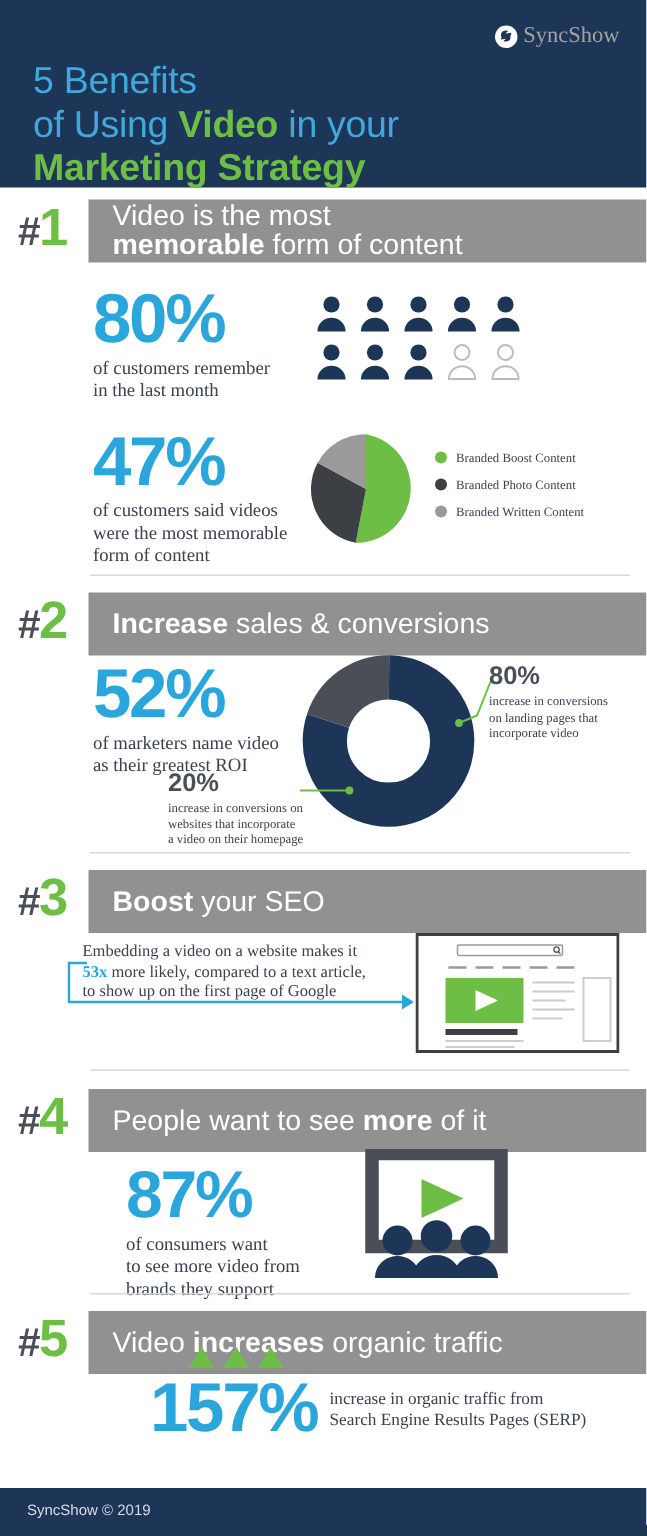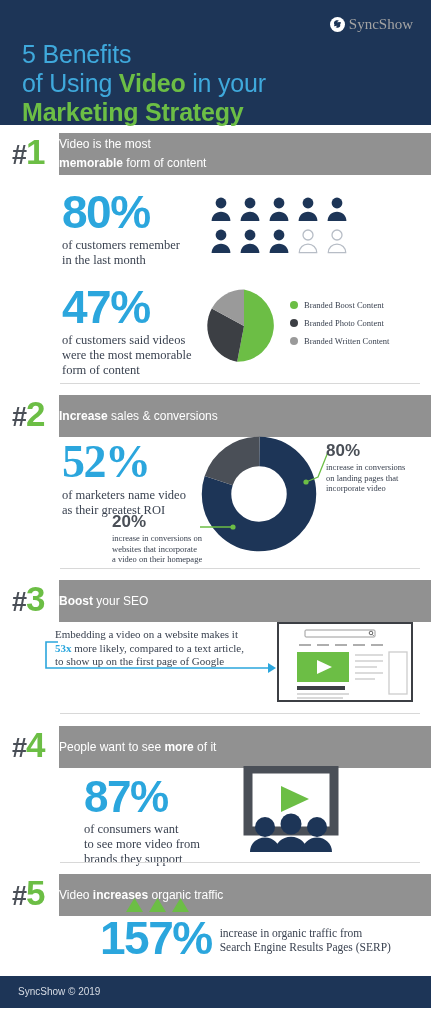--- a/index.html
+++ b/index.html
@@ -50,22 +50,22 @@
     font-size:35px;font-weight:800;line-height:42px;
     color:#6cbe45;letter-spacing:-2px;z-index:3;
   }
   .sec-num .hash{color:#4a4f57;font-size:27px;letter-spacing:-1px;}
   .sec-bar{
     position:absolute;left:59px;top:0;right:0;height:42px;
     background:#919191;
     display:flex;align-items:center;
   }
   .sec-bar-text{
-    color:#ffffff;font-size:12px;line-height:19px;
-    font-weight:400;
+    color:#ffffff;font-size:19px;line-height:19px;
+    padding-left:16px;font-weight:400;
   }
   .sec-bar-text b{font-weight:700;}
   .sec-bar-text .two-line{display:block;}
 
   
   .bignum{
     font-size:44px;font-weight:800;color:#2ba6dd;
     line-height:44px;letter-spacing:-1.5px;
   }
   .serif{
@@ -91,21 +91,21 @@
   .legend{position:absolute;left:290px;top:300px;}
   .legend-row{display:flex;align-items:center;margin-bottom:8px;}
   .legend-dot{width:8px;height:8px;border-radius:50%;margin-right:6px;flex:none;}
   .legend-label{
     font-family:"Liberation Serif", serif;
     font-size:8.5px;color:#3a4250;line-height:10px;white-space:nowrap;
   }
 
   
   .s2-52{position:absolute;left:62px;top:440px;}
-  .s2-52 .bignum{font-size:46px;font-family:Liberation Serif, serif;}
+  .s2-52 .bignum{font-size:46px;}
   .s2-52 .serif{margin-top:4px;width:160px;}
   .donut-wrap{position:absolute;left:200px;top:435px;}
   .cal-80{position:absolute;left:326px;top:442px;width:100px;}
   .cal-80 .cal-num{font-size:17px;font-weight:800;color:#4a4f57;line-height:18px;}
   .cal-80 .serif{font-size:8.5px;line-height:10.5px;margin-top:2px;}
   .cal-20{position:absolute;left:112px;top:513px;width:135px;text-align:left;}
   .cal-20 .cal-num{font-size:17px;font-weight:800;color:#4a4f57;line-height:18px;}
   .cal-20 .serif{font-size:8.5px;line-height:10.5px;margin-top:2px;}
 
   
@@ -125,21 +125,21 @@
   
   .s5-wrap{position:absolute;left:100px;top:915px;display:flex;align-items:flex-end;}
   .s5-num{position:relative;}
   .tris{position:absolute;left:26px;top:-17px;display:flex;gap:6px;}
   .s5-157{font-size:46px;font-weight:800;color:#2ba6dd;line-height:46px;letter-spacing:-1.5px;}
   .s5-side{margin-left:8px;padding-bottom:7px;}
   .s5-side .serif{font-size:11.5px;line-height:13.5px;}
 
   
   .footer{
-    position:absolute;left:0;bottom:16px;width:431px;height:32px;
+    position:absolute;left:0;bottom:0;width:431px;height:32px;
     background:#1d3557;
   }
   .footer-text{
     position:absolute;left:18px;top:10px;
     color:#d7dce4;font-size:10px;line-height:12px;
   }
   .divider{
     position:absolute;left:60px;width:360px;height:1px;background:#d8d8d8;
   }
 </style>

